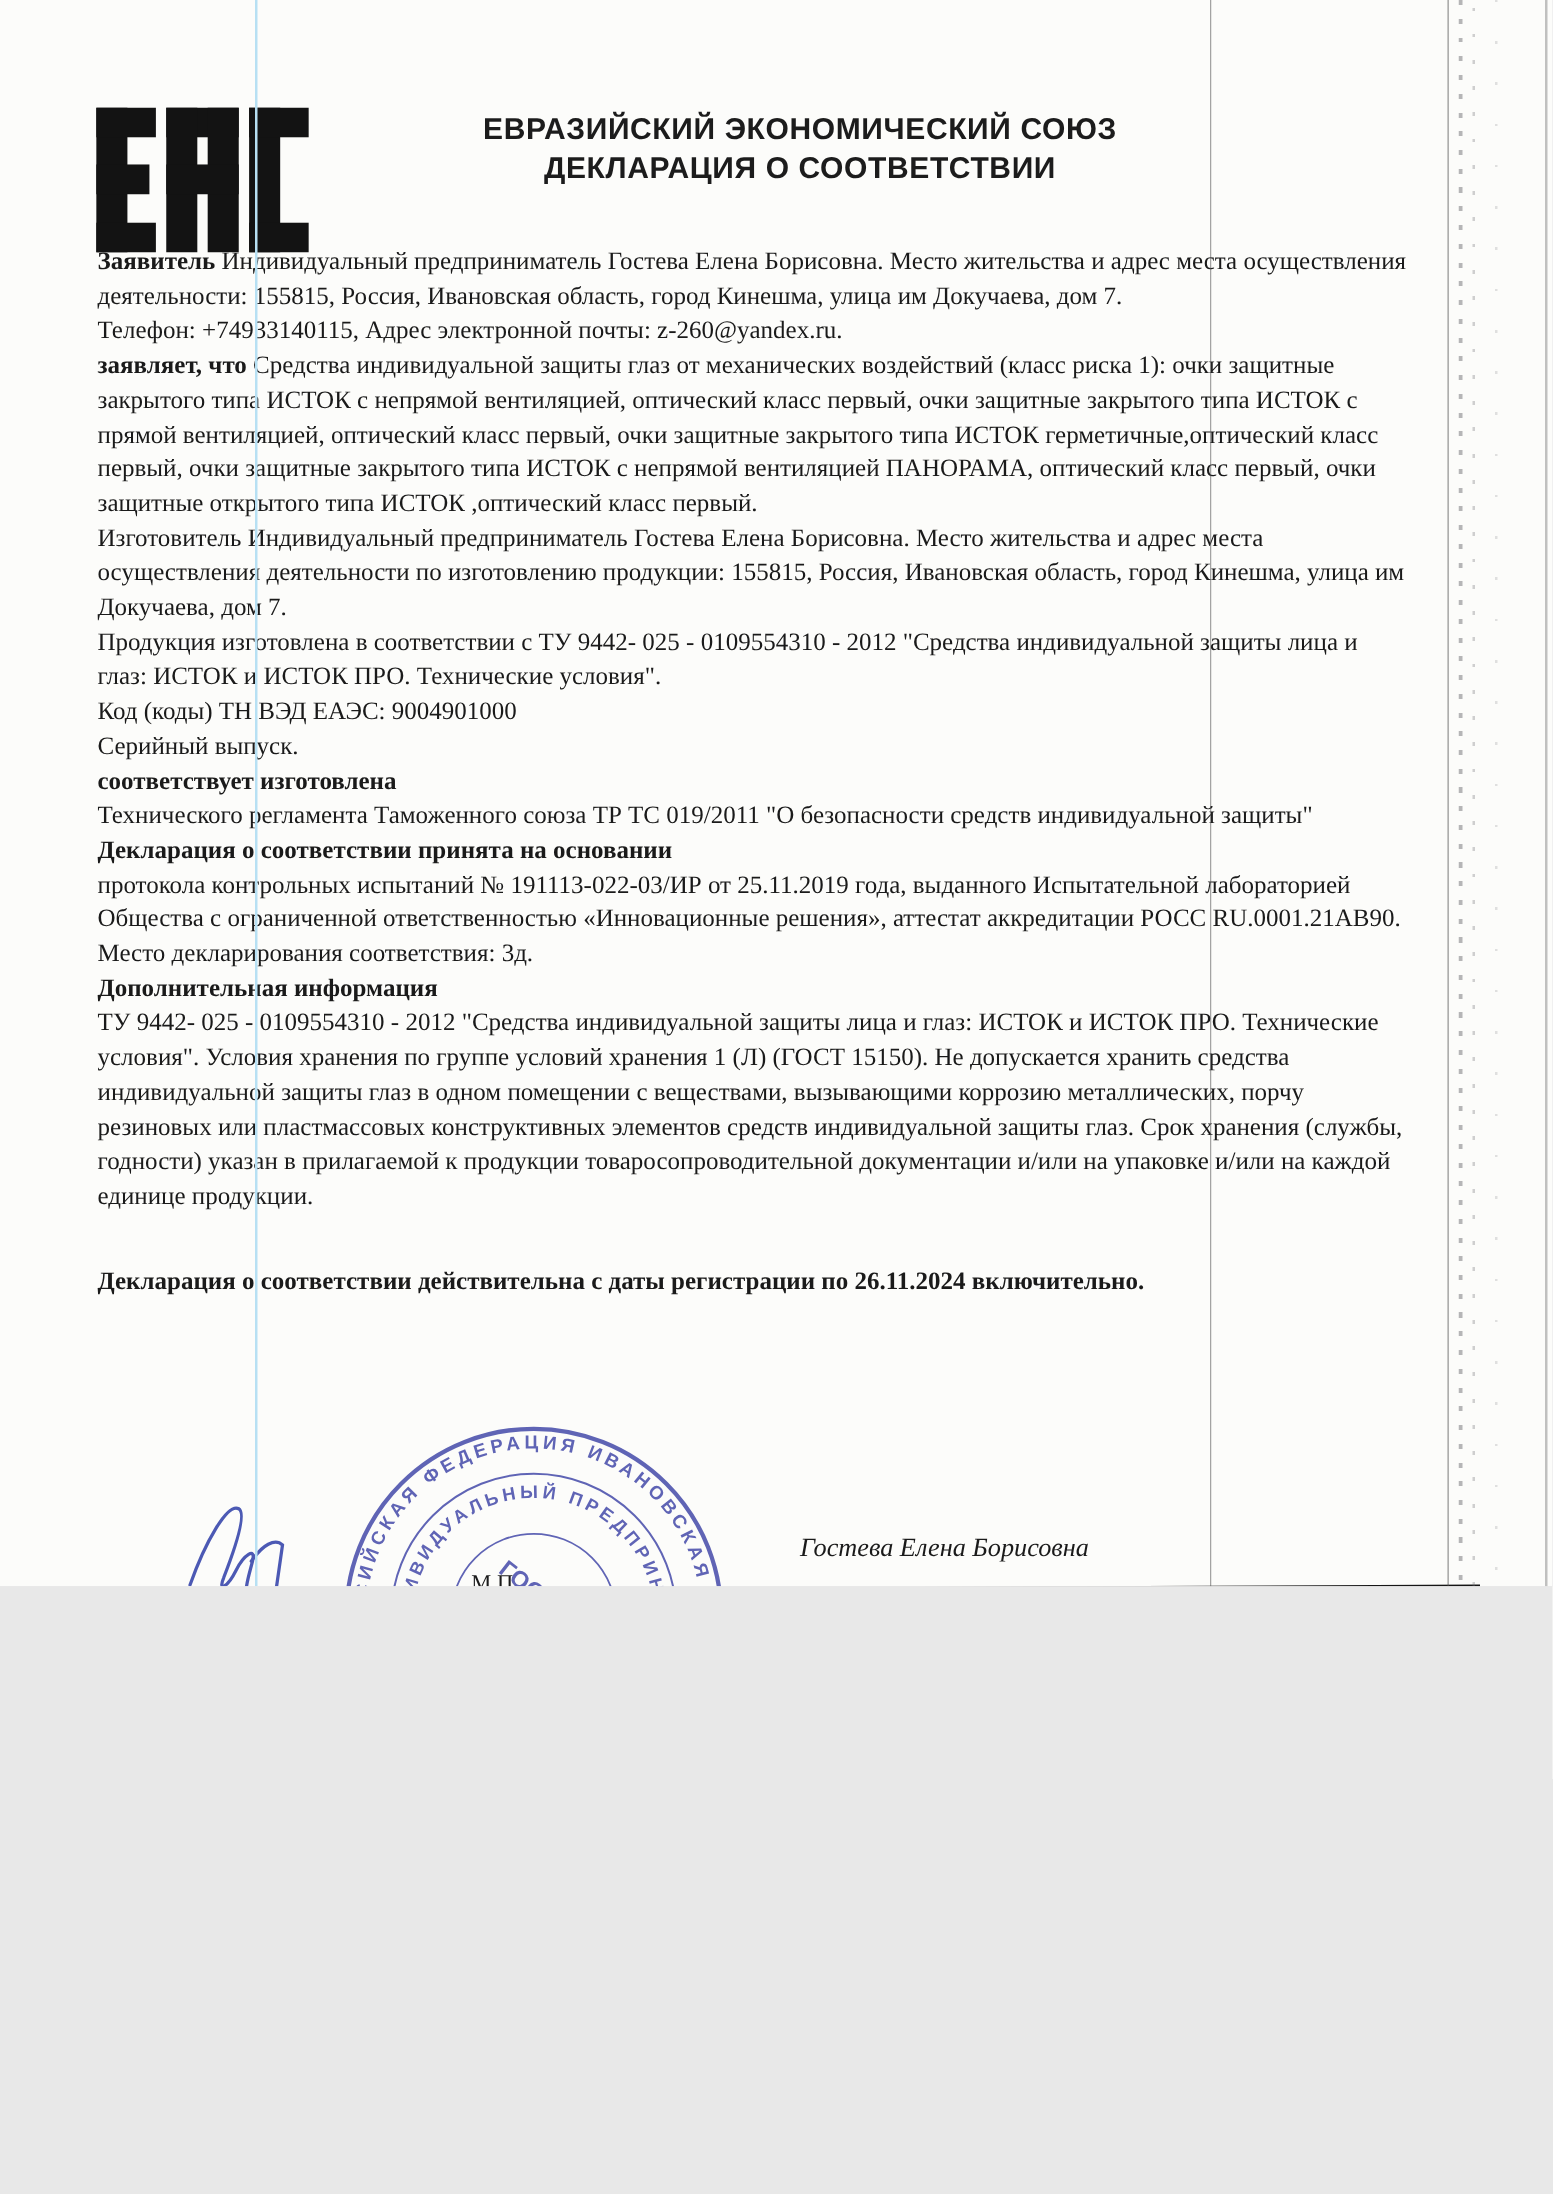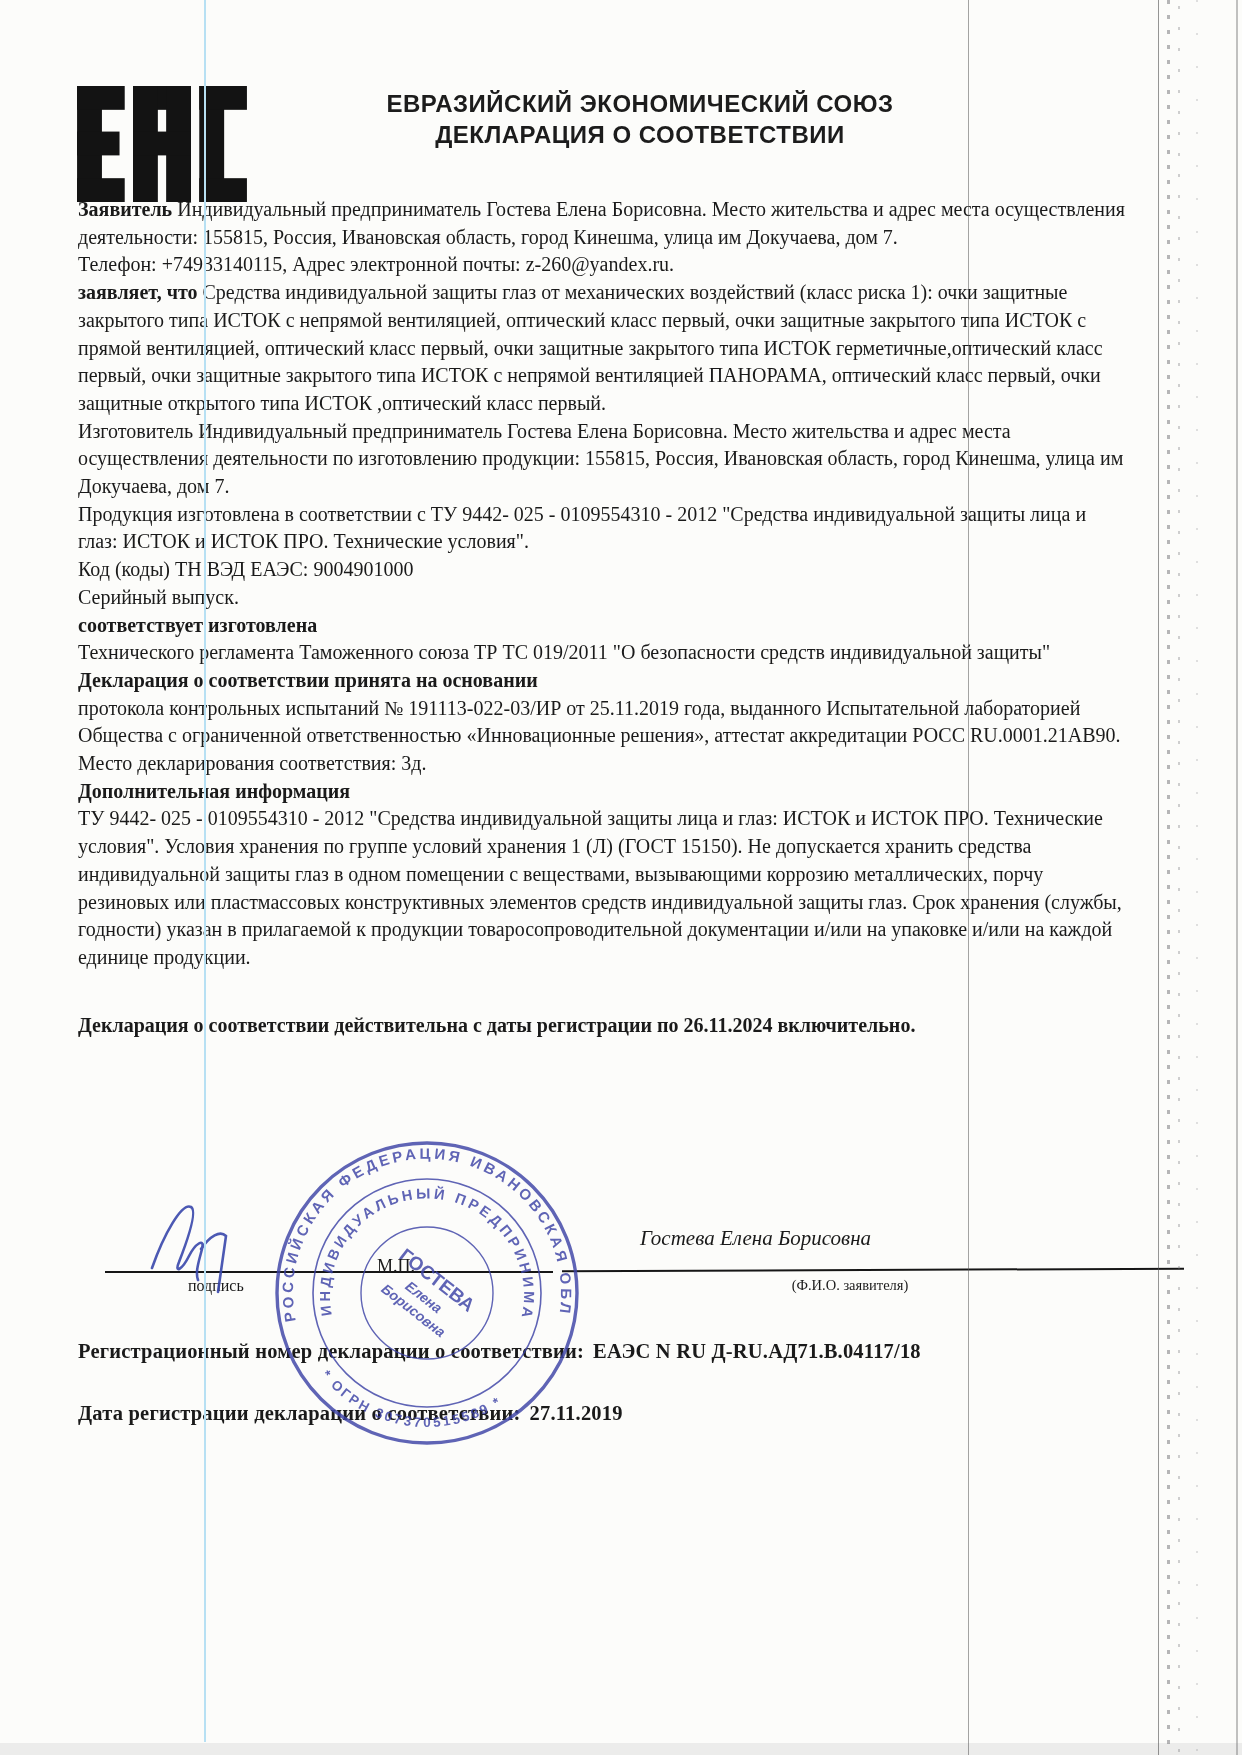--- a/index.html
+++ b/index.html
@@ -1,17 +1,17 @@
 <!DOCTYPE html>
 <html lang="ru"><head>
 <meta charset="utf-8">
 <style>
   html,body{margin:0;padding:0;background:#e8e8e8;}
   .page{
-    position:relative; width:1242px; height:1755px;
+    position:relative; width:1242px; height:1269px;
     background:#fcfcfa; overflow:hidden;
     font-family:"Liberation Serif", serif; color:#1a1a1a;
   }
   
   .eac-logo{position:absolute; left:76px; top:86px; width:172px; height:116px;}
   .titles{position:absolute; left:240px; top:88px; width:800px; text-align:center;
     font-family:"Liberation Sans", sans-serif; font-weight:bold; color:#1c1c1c;
     font-size:24px; line-height:31px; letter-spacing:.5px;}
   
   .doc-body{position:absolute; left:78px; top:196px; width:1052px;

